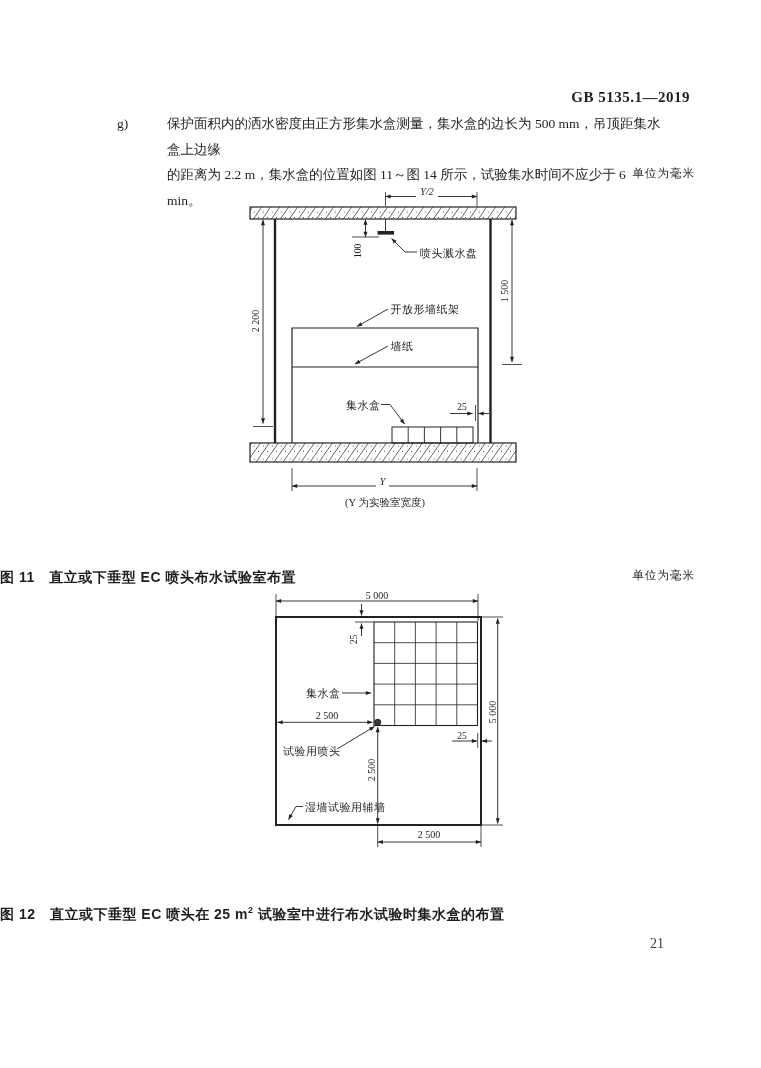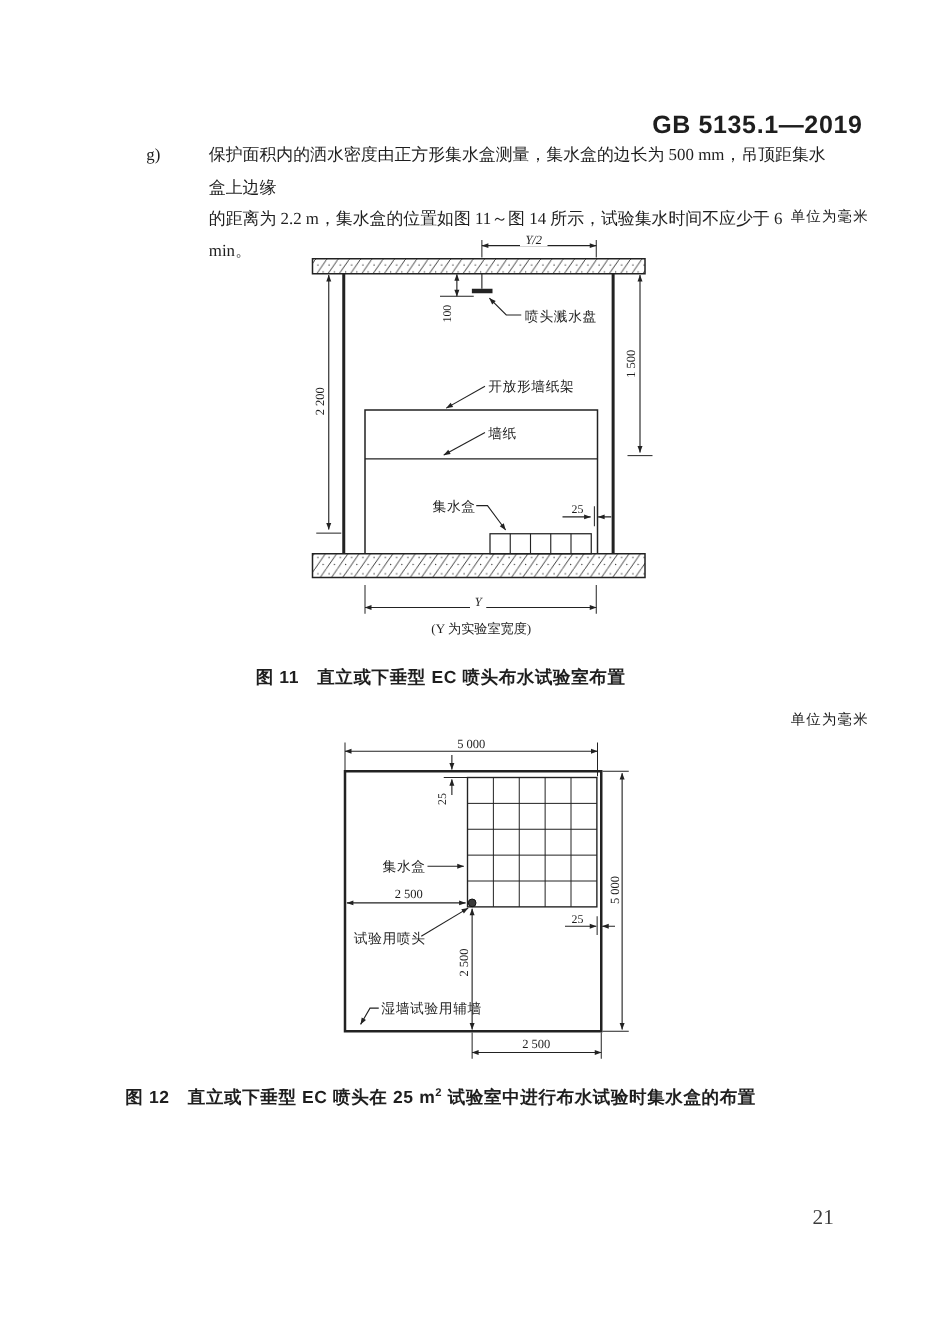--- a/index.html
+++ b/index.html
@@ -3,38 +3,38 @@
 <meta charset="utf-8">
 <style>
   html,body{margin:0;padding:0;}
   body{
     width:761px;height:1068px;position:relative;background:#ffffff;
     font-family:"Liberation Serif","DejaVu Serif",serif;color:#1e1e1e;
     overflow:hidden;
   }
   .abs{position:absolute;}
   .doc-header{
-    top:89px;right:71px;font-size:20px;font-weight:bold;
-    font-family:Liberation Sans, sans-serif;letter-spacing:.5px;
+    top:89px;right:71px;font-size:15px;font-weight:bold;
+    font-family:Liberation Serif, serif;letter-spacing:.5px;
   }
   .para{top:111px;left:117px;width:545px;font-size:13.5px;line-height:25.5px;}
   .para .row{display:flex;}
   .para .marker{width:29px;flex:0 0 29px;}
   .para .body{flex:1;margin-left:21px;}
   .unit-note{right:66px;font-size:11.5px;letter-spacing:1px;font-family:Liberation Mono, monospace;}
   .unit1{top:166px;}
   .unit2{top:568px;}
   .caption{
-    left:0;width:705px;text-align:center;font-weight:bold;font-size:14px;
-    font-family:"Liberation Sans","DejaVu Sans",sans-serif;letter-spacing:.5px;
+    left:0;width:705px;font-weight:bold;font-size:14px;
+    font-family:"Liberation Sans","DejaVu Sans",sans-serif;letter-spacing:.5px;margin-top:36px;
   }
   .cap11{top:533px;}
   .cap12{top:869px;}
   .caption sup{font-size:9px;}
-  .page-num{left:650px;top:964px;font-size:17px;color:#3c3c3c;}
+  .page-num{left:650px;top:936px;font-size:14px;color:#3c3c3c;}
   svg text{fill:#1e1e1e;font-family:"Liberation Serif","DejaVu Serif",serif;}
   svg .cn{font-size:11px;letter-spacing:.5px;}
   svg .dim{font-size:10px;}
   svg .dimS{font-size:9.5px;}
   svg .it{font-style:italic;}
   svg line,svg path.ln,svg rect.ln,svg polyline{stroke:#222;fill:none;}
 </style>
 </head>
 <body>
 

